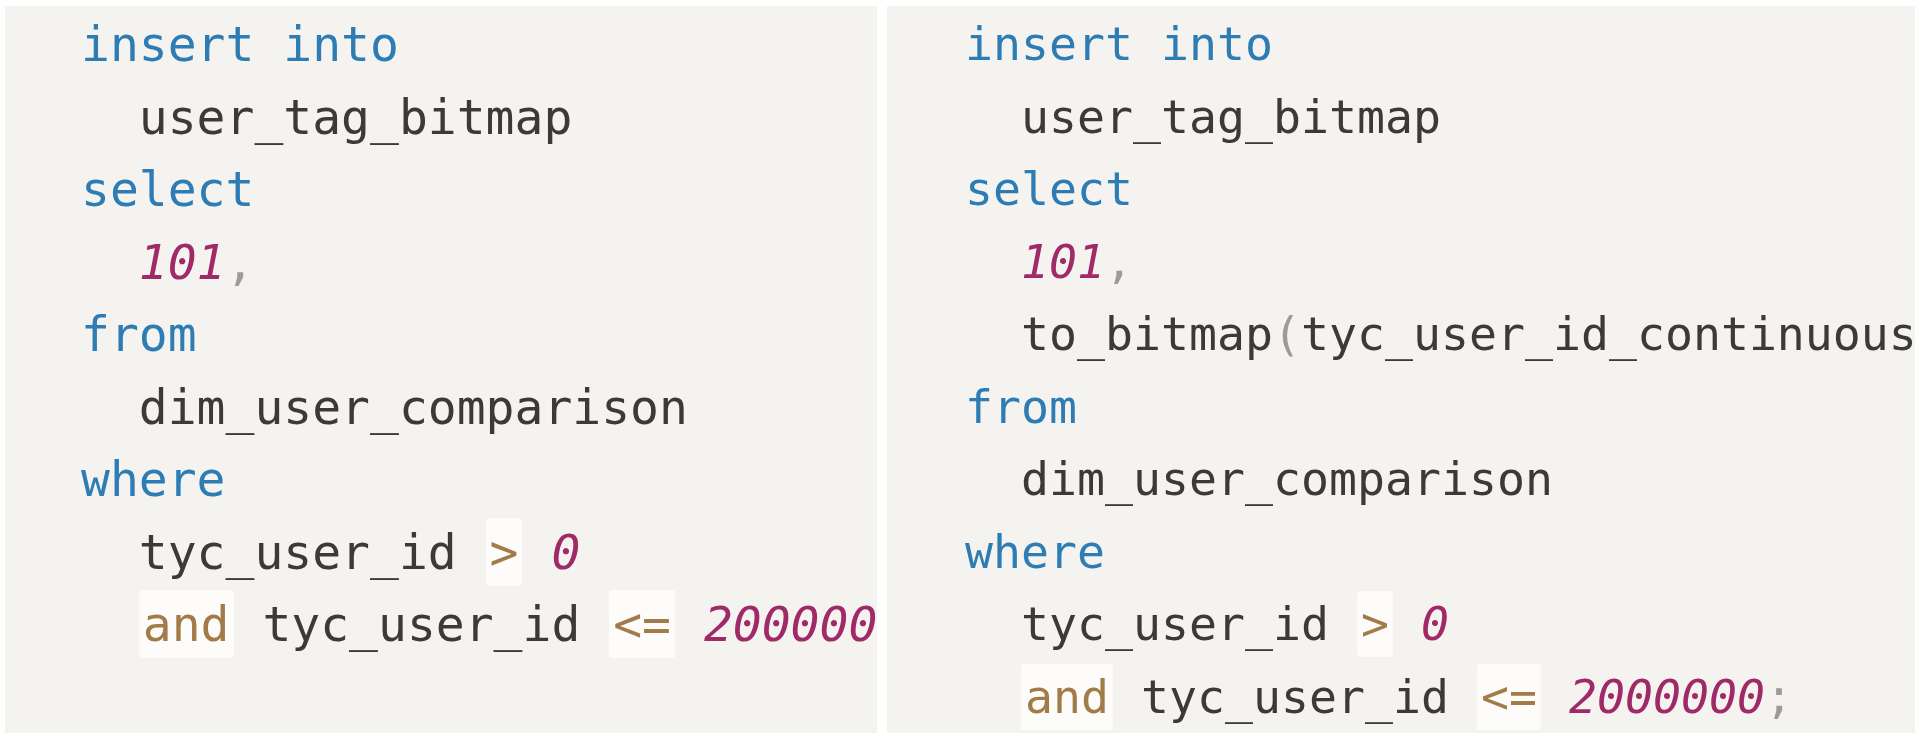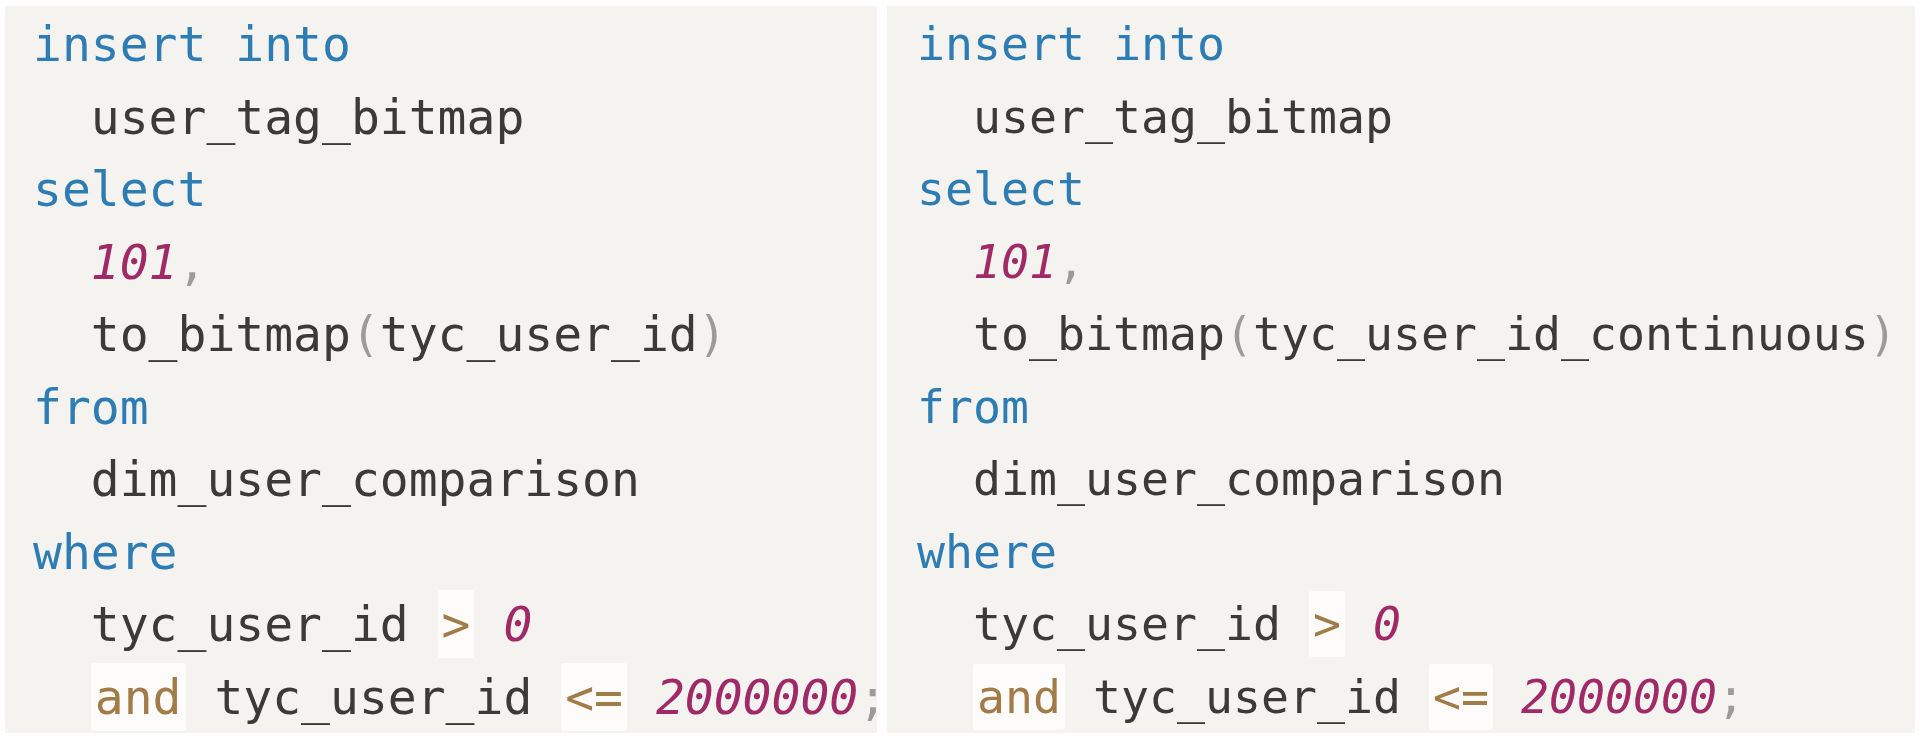--- a/index.html
+++ b/index.html
@@ -21,20 +21,21 @@
     overflow:hidden;
     font-family:"DejaVu Sans Mono","Liberation Mono",monospace;
     padding-top:2px;
   }
   .code-panel.left{width:872px;padding-left:28px;font-size:48px;}
   .code-panel.right{width:1028px;padding-left:30px;font-size:46.5px;}
   .code-line{
     white-space:pre;
     line-height:72.5px;
     height:72.5px;
+    margin-left:48px;
   }
   .tok-kw{color:var(--keyword);}
   .tok-id{color:var(--identifier);}
   .tok-num{color:var(--number);font-style:italic;}
   .tok-pu{color:var(--punctuation);}
   .tok-op{
     color:var(--operator);
     background:var(--op-highlight);
     padding:6px 4px;
     border-radius:3px;
@@ -42,21 +43,20 @@
 </style>
 </head>
 <body>
 
 <div class="page">
   <div class="code-panel left">
       <div class="code-line"><span class="tok-kw">insert into</span></div>
       <div class="code-line"><span class="tok-id">  user_tag_bitmap</span></div>
       <div class="code-line"><span class="tok-kw">select</span></div>
       <div class="code-line"><span class="tok-num">  101</span><span class="tok-pu">,</span></div>
-      <div class="code-line"><span class="tok-id">  to_bitmap</span><span class="tok-pu">(</span><span class="tok-id">tyc_user_id</span><span class="tok-pu">)</span></div>
       <div class="code-line"><span class="tok-kw">from</span></div>
       <div class="code-line"><span class="tok-id">  dim_user_comparison</span></div>
       <div class="code-line"><span class="tok-kw">where</span></div>
       <div class="code-line"><span class="tok-id">  tyc_user_id </span><span class="tok-op">&gt;</span><span class="tok-id"> </span><span class="tok-num">0</span></div>
       <div class="code-line"><span class="tok-id">  </span><span class="tok-op">and</span><span class="tok-id"> tyc_user_id </span><span class="tok-op">&lt;=</span><span class="tok-id"> </span><span class="tok-num">2000000</span><span class="tok-pu">;</span></div>
     </div>
   <div class="code-panel right">
       <div class="code-line"><span class="tok-kw">insert into</span></div>
       <div class="code-line"><span class="tok-id">  user_tag_bitmap</span></div>
       <div class="code-line"><span class="tok-kw">select</span></div>

